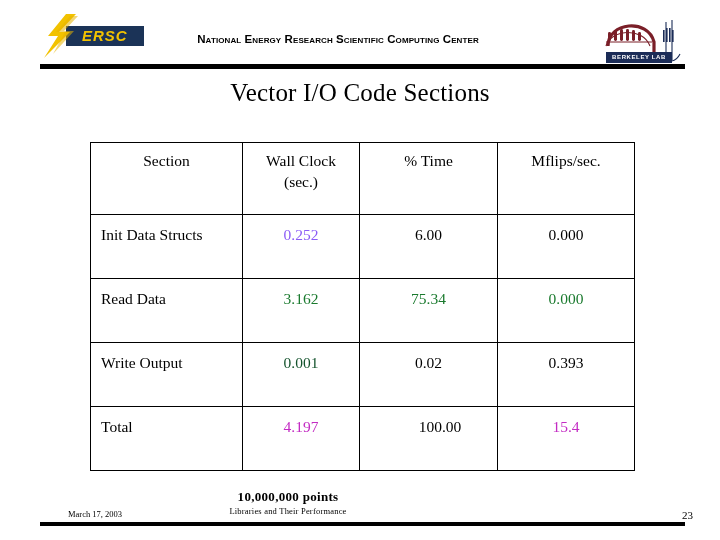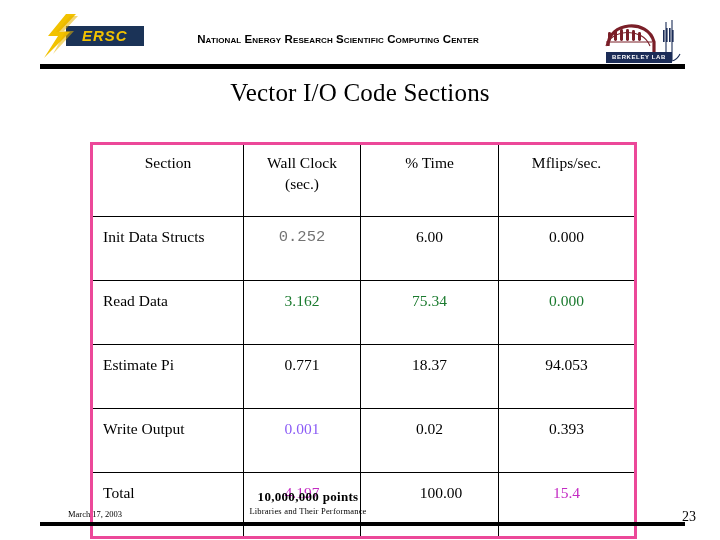--- a/index.html
+++ b/index.html
@@ -106,21 +106,21 @@
   
   #data-table-wrap {
     position: absolute;
     left: 90px; top: 142px;
     width: 544px;
   }
   table#data-table {
     border-collapse: collapse;
     width: 544px;
     table-layout: fixed;
-    border: 3px solid #ec4899;
+    border: 1px solid #ec4899;
   }
   table#data-table td {
     border: 1.6px solid #000000;
     font-family: "Liberation Serif", serif;
     font-size: 15.5px;
     color: #000000;
     padding: 0 10px;
     vertical-align: top;
   }
   table#data-table tr.head-row td {
@@ -137,21 +137,20 @@
   table#data-table tr.body-row td.c2,
   table#data-table tr.body-row td.c3 { text-align: center; }
   .hdr-l2 { display: block; margin-top: 3px; }
 
   
   #footer-center {
     position: absolute;
     left: 0; top: 489px;
     width: 576px;
     text-align: center;
-    padding-left: 20px;
   }
   #footer-main {
     font-family: "Liberation Serif", serif;
     font-weight: bold;
     font-size: 13px;
     color: #000000;
     letter-spacing: 0.3px;
   }
   #footer-sub {
     font-family: "Liberation Serif", serif;
@@ -164,21 +163,21 @@
     position: absolute;
     left: 68px; top: 509px;
     font-family: "Liberation Serif", serif;
     font-size: 8.5px;
     color: #000000;
   }
   #footer-pagenum {
     position: absolute;
     left: 682px; top: 509px;
     font-family: "Liberation Serif", serif;
-    font-size: 14px;
+    font-size: 11px;
     color: #000000;
   }
   #footer-rule {
     position: absolute;
     left: 40px; top: 522px;
     width: 645px; height: 4px;
     background: #000000;
   }
 </style>
 </head>
@@ -250,42 +249,36 @@
         <td class="h2">
           <span>% Time</span>
         </td>
         <td class="h3">
           <span>Mflips/sec.</span>
         </td>
       </tr>
 
       <tr class="body-row">
         <td class="c0">Init Data Structs</td>
-        <td class="c1" style="color: #737373; font-family: Liberation Mono, monospace;">0.252</td>
+        <td class="c1" style="color: #8b5cf6;">0.252</td>
         <td class="c2" style="color: rgb(0, 0, 0);">6.00</td>
         <td class="c3" style="color: rgb(0, 0, 0);">0.000</td>
       </tr>
 
       <tr class="body-row">
         <td class="c0">Read Data</td>
         <td class="c1" style="color: rgb(26, 122, 46);">3.162</td>
         <td class="c2" style="color: rgb(26, 122, 46);">75.34</td>
         <td class="c3" style="color: rgb(26, 122, 46);">0.000</td>
       </tr>
 
-      <tr class="body-row">
-        <td class="c0">Estimate Pi</td>
-        <td class="c1" style="color: rgb(0, 0, 0);">0.771</td>
-        <td class="c2" style="color: rgb(0, 0, 0);">18.37</td>
-        <td class="c3" style="color: rgb(0, 0, 0);">94.053</td>
-      </tr>
 
       <tr class="body-row">
         <td class="c0">Write Output</td>
-        <td class="c1" style="color: #8b5cf6;">0.001</td>
+        <td class="c1" style="color: #14532d;">0.001</td>
         <td class="c2" style="color: rgb(0, 0, 0);">0.02</td>
         <td class="c3" style="color: rgb(0, 0, 0);">0.393</td>
       </tr>
 
       <tr class="body-row">
         <td class="c0">Total</td>
         <td class="c1" style="color: rgb(195, 43, 195);">4.197</td>
         <td class="c2" style="color: rgb(0, 0, 0); padding-left: 33px;">100.00</td>
         <td class="c3" style="color: rgb(195, 43, 195);">15.4</td>
       </tr>

